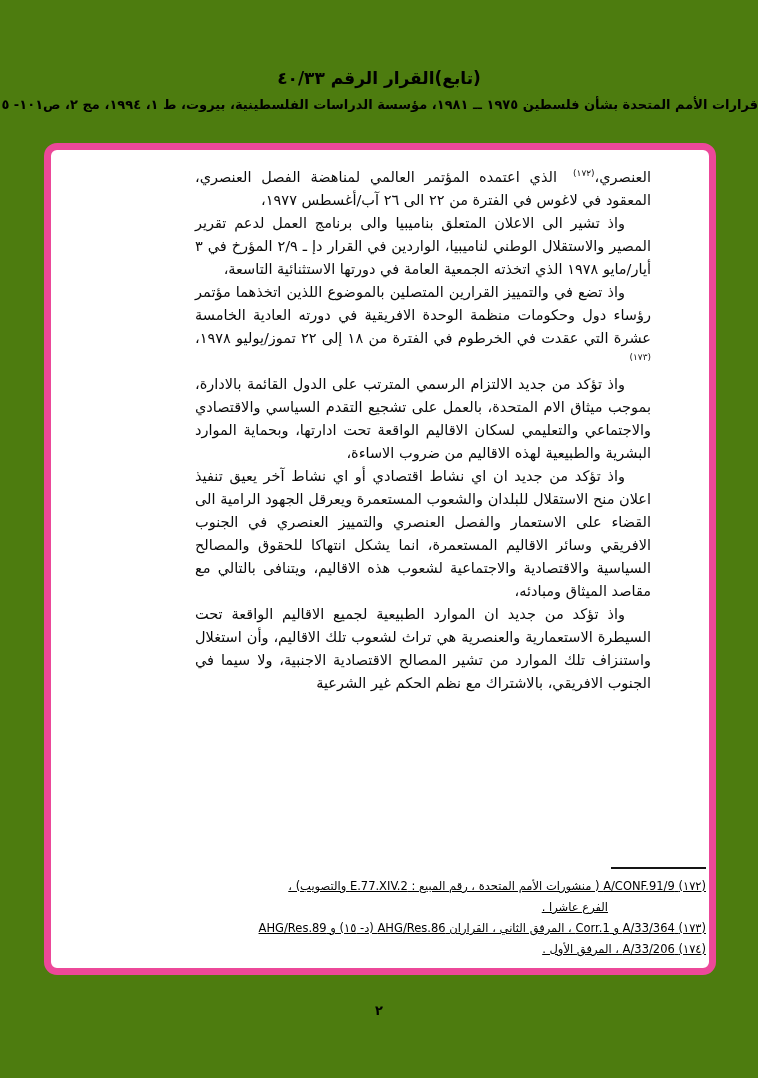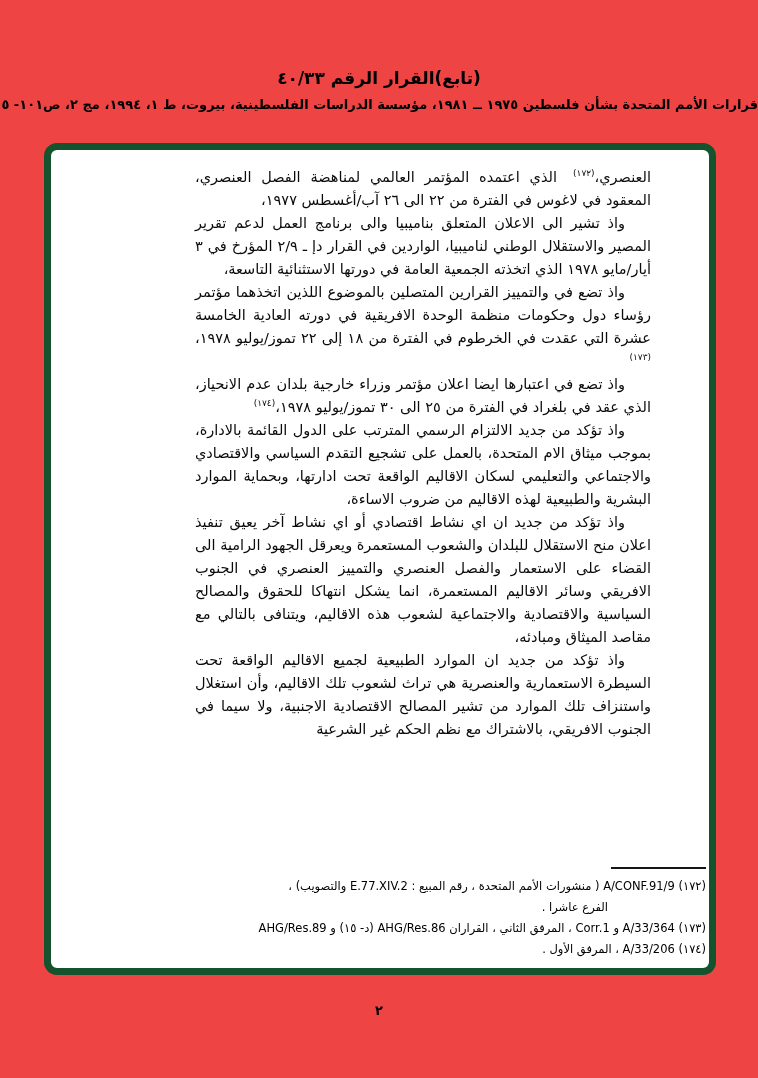--- a/index.html
+++ b/index.html
@@ -1,39 +1,39 @@
 <!DOCTYPE html>
 <html lang="ar" dir="rtl"><head>
 <meta charset="utf-8">
 <style>
   html,body{margin:0;padding:0;background:#ffffff;}
   .page{
     position:relative;
     width:758px;height:1078px;
-    background:#ef4444;
+    background:#4d7c0f;
     font-family:"DejaVu Sans", sans-serif;
     color:#111;
     direction:rtl;
     overflow:hidden;
   }
   .header{position:absolute;top:68px;left:0;right:0;text-align:center;}
   .doc-title{
     font-size:17px;font-weight:bold;letter-spacing:0;
     color:#000;
   }
   .doc-source{
     margin-top:9px;
     font-size:13px;font-weight:bold;color:#000;
     white-space:nowrap;
   }
   .green-box{
     position:absolute;
     left:44px;top:143px;
     width:658px;height:818px;
-    border:7px solid #14532d;
+    border:7px solid #ec4899;
     border-radius:13px;
     background:#fff;
   }
   .body-text{
     position:absolute;
     top:16px;right:58px;
     width:456px;
     font-size:14.5px;
     line-height:23px;
     text-align:justify;
@@ -45,20 +45,21 @@
   .para sup{
     font-size:9px;line-height:0;vertical-align:6px;
   }
   .footnotes{
     position:absolute;
     bottom:8px;right:3px;left:52px;
     font-size:11.5px;
     line-height:21px;
     color:#000;
     text-align:right;
+    text-decoration:underline;
   }
   .fn-sep{
     width:95px;height:2px;background:#151515;
     margin:0 0 7px auto; 
     margin-right:0;margin-left:auto;
   }
   .fn-line{text-align:right;}
   .fn-cont{padding-right:98px;}
   .fn-marker{white-space:nowrap;}
   .page-number{
@@ -77,21 +78,20 @@
     <div class="doc-title">(تابع)القرار الرقم ٤٠/٣٣</div>
     <div class="doc-source">قرارات الأمم المتحدة بشأن فلسطين ١٩٧٥ ــ ١٩٨١، مؤسسة الدراسات الفلسطينية، بيروت، ط ١، ١٩٩٤، مج ٢، ص١٠١- ١٠٥.</div>
   </div>
 
   <div class="green-box">
 
     <div class="body-text">
         <div class="para first"><span>العنصري،</span><sup>(١٧٢)</sup><span style="padding-right: 16px;">الذي اعتمده المؤتمر العالمي لمناهضة الفصل العنصري، المعقود في لاغوس في الفترة من ٢٢ الى ٢٦ آب/أغسطس ١٩٧٧،</span></div>
         <div class="para"><span class="b">واذ تشير</span><span> الى الاعلان المتعلق بناميبيا والى برنامج العمل لدعم تقرير المصير والاستقلال الوطني لناميبيا، الواردين في القرار دإ ـ ٢/٩ المؤرخ في ٣ أيار/مايو ١٩٧٨ الذي اتخذته الجمعية العامة في دورتها الاستثنائية التاسعة،</span></div>
         <div class="para"><span class="b">واذ تضع في والتمييز</span><span> القرارين المتصلين بالموضوع اللذين اتخذهما مؤتمر رؤساء دول وحكومات منظمة الوحدة الافريقية في دورته العادية الخامسة عشرة التي عقدت في الخرطوم في الفترة من ١٨ إلى ٢٢ تموز/يوليو ١٩٧٨،</span><sup>(١٧٣)</sup></div>
-        <div class="para"><span class="b">واذ تضع في اعتبارها ايضا</span><span> اعلان مؤتمر وزراء خارجية بلدان عدم الانحياز، الذي عقد في بلغراد في الفترة من ٢٥ الى ٣٠ تموز/يوليو ١٩٧٨،</span><sup>(١٧٤)</sup></div>
         <div class="para"><span class="b">واذ تؤكد من جديد</span><span> الالتزام الرسمي المترتب على الدول القائمة بالادارة، بموجب ميثاق الام المتحدة، بالعمل على تشجيع التقدم السياسي والاقتصادي والاجتماعي والتعليمي لسكان الاقاليم الواقعة تحت ادارتها، وبحماية الموارد البشرية والطبيعية لهذه الاقاليم من ضروب الاساءة،</span></div>
         <div class="para"><span class="b">واذ تؤكد من جديد</span><span> ان اي نشاط اقتصادي أو اي نشاط آخر يعيق تنفيذ اعلان منح الاستقلال للبلدان والشعوب المستعمرة ويعرقل الجهود الرامية الى القضاء على الاستعمار والفصل العنصري والتمييز العنصري في الجنوب الافريقي وسائر الاقاليم المستعمرة، انما يشكل انتهاكا للحقوق والمصالح السياسية والاقتصادية والاجتماعية لشعوب هذه الاقاليم، ويتنافى بالتالي مع مقاصد الميثاق ومبادئه،</span></div>
         <div class="para"><span class="b">واذ تؤكد من جديد</span><span> ان الموارد الطبيعية لجميع الاقاليم الواقعة تحت السيطرة الاستعمارية والعنصرية هي تراث لشعوب تلك الاقاليم، وأن استغلال واستنزاف تلك الموارد من تشير المصالح الاقتصادية الاجنبية، ولا سيما في الجنوب الافريقي، بالاشتراك مع نظم الحكم غير الشرعية</span></div>
       </div>
 
     <div class="footnotes">
       <div class="fn-sep"></div>
       <div id="fn-list">
           <div class="fn-line"><span class="fn-marker">(١٧٢)</span> <span>A/CONF.91/9 ( منشورات الأمم المتحدة ، رقم المبيع : E.77.XIV.2 والتصويب) ،</span></div>
           <div class="fn-line fn-cont"><span>الفرع عاشرا .</span></div>

